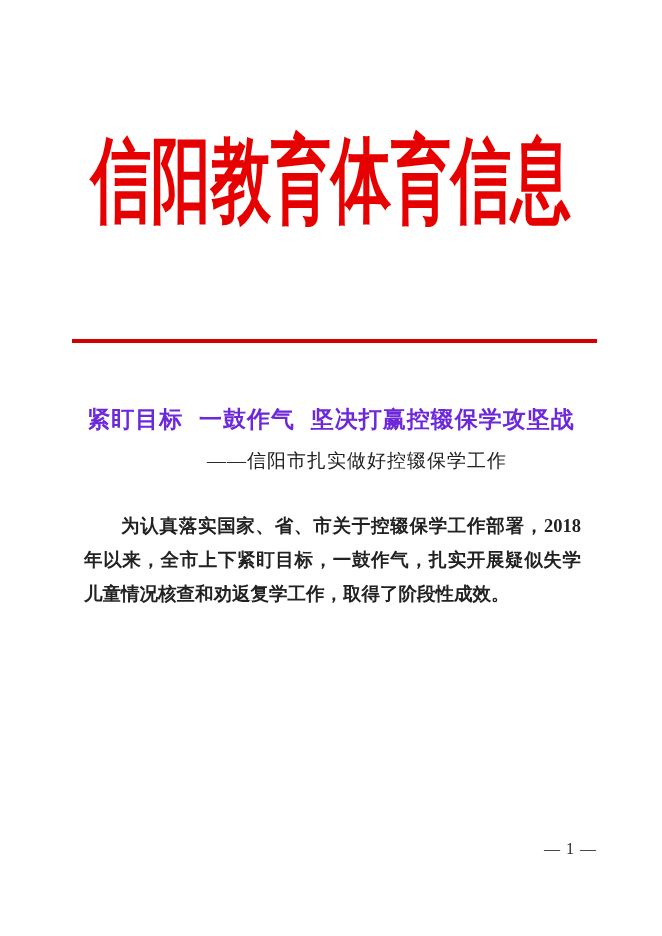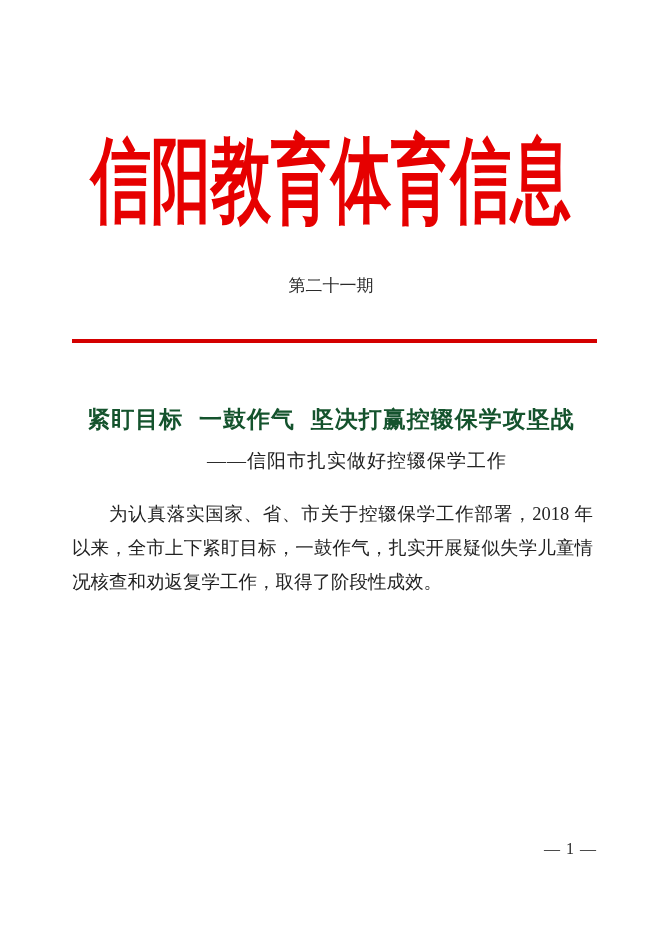--- a/index.html
+++ b/index.html
@@ -70,21 +70,21 @@
   .article-title {
     position: absolute;
     top: 404px;
     left: 0;
     right: 0;
     text-align: center;
     font-size: 23px;
     font-weight: bold;
     letter-spacing: 1px;
     word-spacing: 9px;
-    color: #14532d;
+    color: #6d28d9;
     white-space: nowrap;
   }
   .article-subtitle {
     position: absolute;
     top: 448px;
     left: 0;
     right: 0;
     text-align: center;
     font-size: 19px;
     letter-spacing: 1px;
@@ -97,41 +97,41 @@
     top: 497px;
     left: 72px;
     width: 521px;
     font-size: 18.5px;
     line-height: 34px;
     text-align: justify;
     text-justify: inter-ideograph;
     color: #222222;
   }
   .body-text p {
-    margin: 0;
+    margin: 12px;
     text-indent: 2em;
+    font-weight: bold;
   }
   .page-footer {
     position: absolute;
     top: 840px;
     right: 65px;
     font-size: 16px;
     letter-spacing: 1px;
     color: #2a2a2a;
     white-space: nowrap;
   }
 </style>
 </head>
 <body>
 
 <div class="page">
 
   <div class="masthead-title">信阳教育体育信息</div>
 
-  <div class="issue-number">第二十一期</div>
 
 
   <div class="red-divider"></div>
 
   <div class="article-title">紧盯目标 一鼓作气 坚决打赢控辍保学攻坚战</div>
 
   <div class="article-subtitle">——信阳市扎实做好控辍保学工作</div>
 
   <div class="body-text">
     <p>为认真落实国家、省、市关于控辍保学工作部署，2018 年以来，全市上下紧盯目标，一鼓作气，扎实开展疑似失学儿童情况核查和劝返复学工作，取得了阶段性成效。</p>

